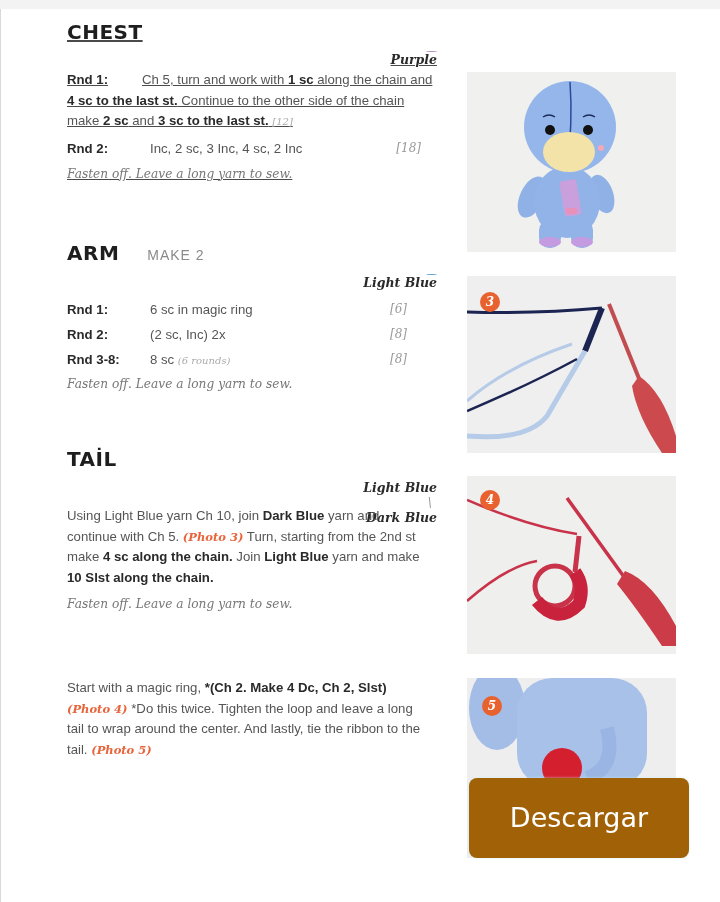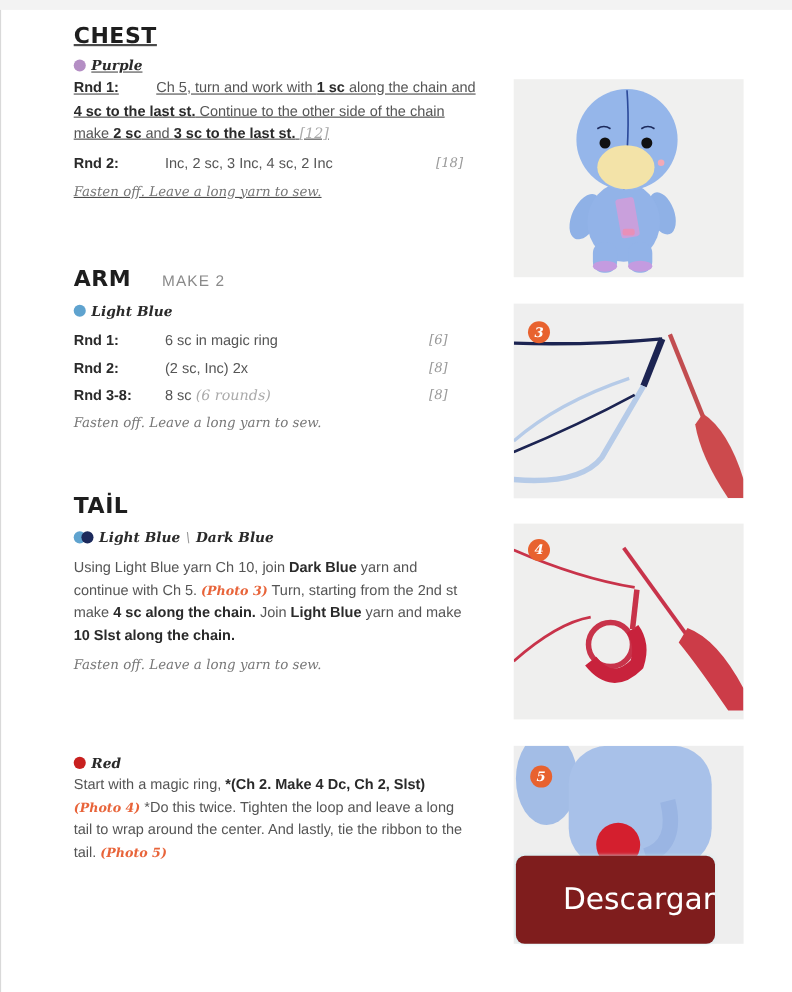--- a/index.html
+++ b/index.html
@@ -6,40 +6,40 @@
     html, body { width: 720px; height: 902px; background: #ffffff; overflow: hidden; }
     body { position: relative; font-family: "Liberation Sans", sans-serif; color: #4a4a4a; }
 
     .topbar { position: absolute; left: 0; top: 0; width: 720px; height: 9px; background: #f3f3f3; }
     .leftedge { position: absolute; left: 0; top: 9px; width: 1px; height: 893px; background: #d9d9d9; }
 
     .section { position: absolute; left: 67px; width: 370px; }
     .title { font-family: "DejaVu Sans", sans-serif; font-weight: bold; font-size: 20px; color: #1e1e1e; letter-spacing: 0.5px; line-height: 24px; }
     .title .sub { font-family: "Liberation Sans", sans-serif; font-weight: normal; font-size: 14px; color: #8a8a8a; letter-spacing: 1px; margin-left: 28px; }
 
-    .yarn { display: flex; align-items: center; margin-top: 7px; height: 16px; }
+    .yarn { display: flex; align-items: flex-end; margin-top: 7px; height: 16px; flex-direction: column; }
     .dot { width: 11px; height: 11px; border-radius: 50%; display: inline-block; }
     .dot.second { margin-left: -4px; }
     .yarn-label { font-family: "DejaVu Serif", serif; font-style: italic; font-weight: bold; font-size: 12.5px; color: #2a2a2a; margin-left: 5px; }
     .yarn-sep { font-family: "DejaVu Serif", serif; font-style: italic; font-size: 12.5px; color: #9a9a9a; margin: 0 5px; }
 
     .para { font-size: 13.2px; line-height: 20.5px; color: #555555; }
     .para b { color: #2a2a2a; }
     .row { position: relative; font-size: 13.2px; height: 25px; line-height: 25px; color: #555555; }
     .row .rl { position: absolute; left: 0; font-weight: bold; color: #2a2a2a; }
     .row .rt { position: absolute; left: 83px; }
     .row .rc { position: absolute; right: 20px; font-family: "DejaVu Serif", serif; font-style: italic; font-size: 12px; color: #9a9a9a; }
     .note { font-family: "DejaVu Serif", serif; font-style: italic; font-size: 12.2px; color: #777777; }
     .photo-ref { font-family: "DejaVu Serif", serif; font-style: italic; font-weight: bold; font-size: 11.5px; color: #e8643a; }
-    .small-it { font-family: "DejaVu Serif", serif; font-style: italic; font-size: 13px; color: #aaaaaa; }
+    .small-it { font-family: "DejaVu Serif", serif; font-style: italic; font-size: 10px; color: #aaaaaa; }
 
     .photo { position: absolute; left: 467px; width: 209px; background: #f1f1f0; overflow: hidden; }
     .badge { position: absolute; left: 13px; top: 14px; width: 20px; height: 20px; border-radius: 50%; background: #e8622f; color: #fff; font-family: "DejaVu Serif", serif; font-style: italic; font-weight: bold; font-size: 12px; text-align: center; line-height: 20px; }
 
-    .dl-btn { position: absolute; left: 469px; top: 778px; width: 181px; height: 80px; background: #7f1d1d; border-radius: 8px; color: #ffffff; font-family: "DejaVu Sans", sans-serif; font-size: 27px; text-align: right; line-height: 80px; cursor: pointer; box-shadow: 0 0 3px rgba(200,240,245,0.7); }
+    .dl-btn { position: absolute; left: 469px; top: 778px; width: 220px; height: 80px; background: #a16207; border-radius: 8px; color: #ffffff; font-family: "DejaVu Sans", sans-serif; font-size: 27px; text-align: center; line-height: 80px; cursor: pointer; box-shadow: 0 0 3px rgba(200,240,245,0.7); }
   </style>
 </head>
 <body>
 
 <div class="topbar"></div>
 <div class="leftedge"></div>
 
 <div class="section" style="top:20px;text-decoration:underline;">
   <div class="title">CHEST</div>
   <div class="yarn">
@@ -92,24 +92,20 @@
     <span class="yarn-sep">\</span>
     <span class="yarn-label" style="margin-left:0;">Dark Blue</span>
   </div>
   <div class="para" style="margin-top:10px;width:365px;">
     <span>Using Light Blue yarn Ch 10, join </span><b>Dark Blue</b><span> yarn and continue with Ch 5. </span><span class="photo-ref">(Photo 3)</span><span> Turn, starting from the 2nd st make </span><b>4 sc along the chain.</b><span> Join </span><b>Light Blue</b><span> yarn and make </span><b>10 Slst along the chain.</b>
   </div>
   <div class="note" style="margin-top:9px;">Fasten off. Leave a long yarn to sew.</div>
 </div>
 
 <div class="section" style="top:676px;">
-  <div class="yarn" style="margin-top:9px;">
-    <span class="dot" style="background:#c8201f;"></span>
-    <span class="yarn-label">Red</span>
-  </div>
   <div class="para" style="margin-top:2px;width:365px;">
     <span>Start with a magic ring, </span><b>*(Ch 2. Make 4 Dc, Ch 2, Slst)</b> <span class="photo-ref">(Photo 4)</span><span> *Do this twice. Tighten the loop and leave a long tail to wrap around the center. And lastly, tie the ribbon to the tail. </span><span class="photo-ref">(Photo 5)</span>
   </div>
 </div>
 
 <div class="photo" style="top:72px;height:180px;background:#f0f0ef;">
   <svg width="209" height="180" viewBox="0 0 209 180">
     <ellipse cx="65" cy="125" rx="12" ry="22" fill="#8fb1e6" transform="rotate(25 65 125)"></ellipse>
     <ellipse cx="135" cy="122" rx="11" ry="20" fill="#8fb1e6" transform="rotate(-20 135 122)"></ellipse>
     <ellipse cx="100" cy="130" rx="33" ry="36" fill="#92b3e8"></ellipse>

